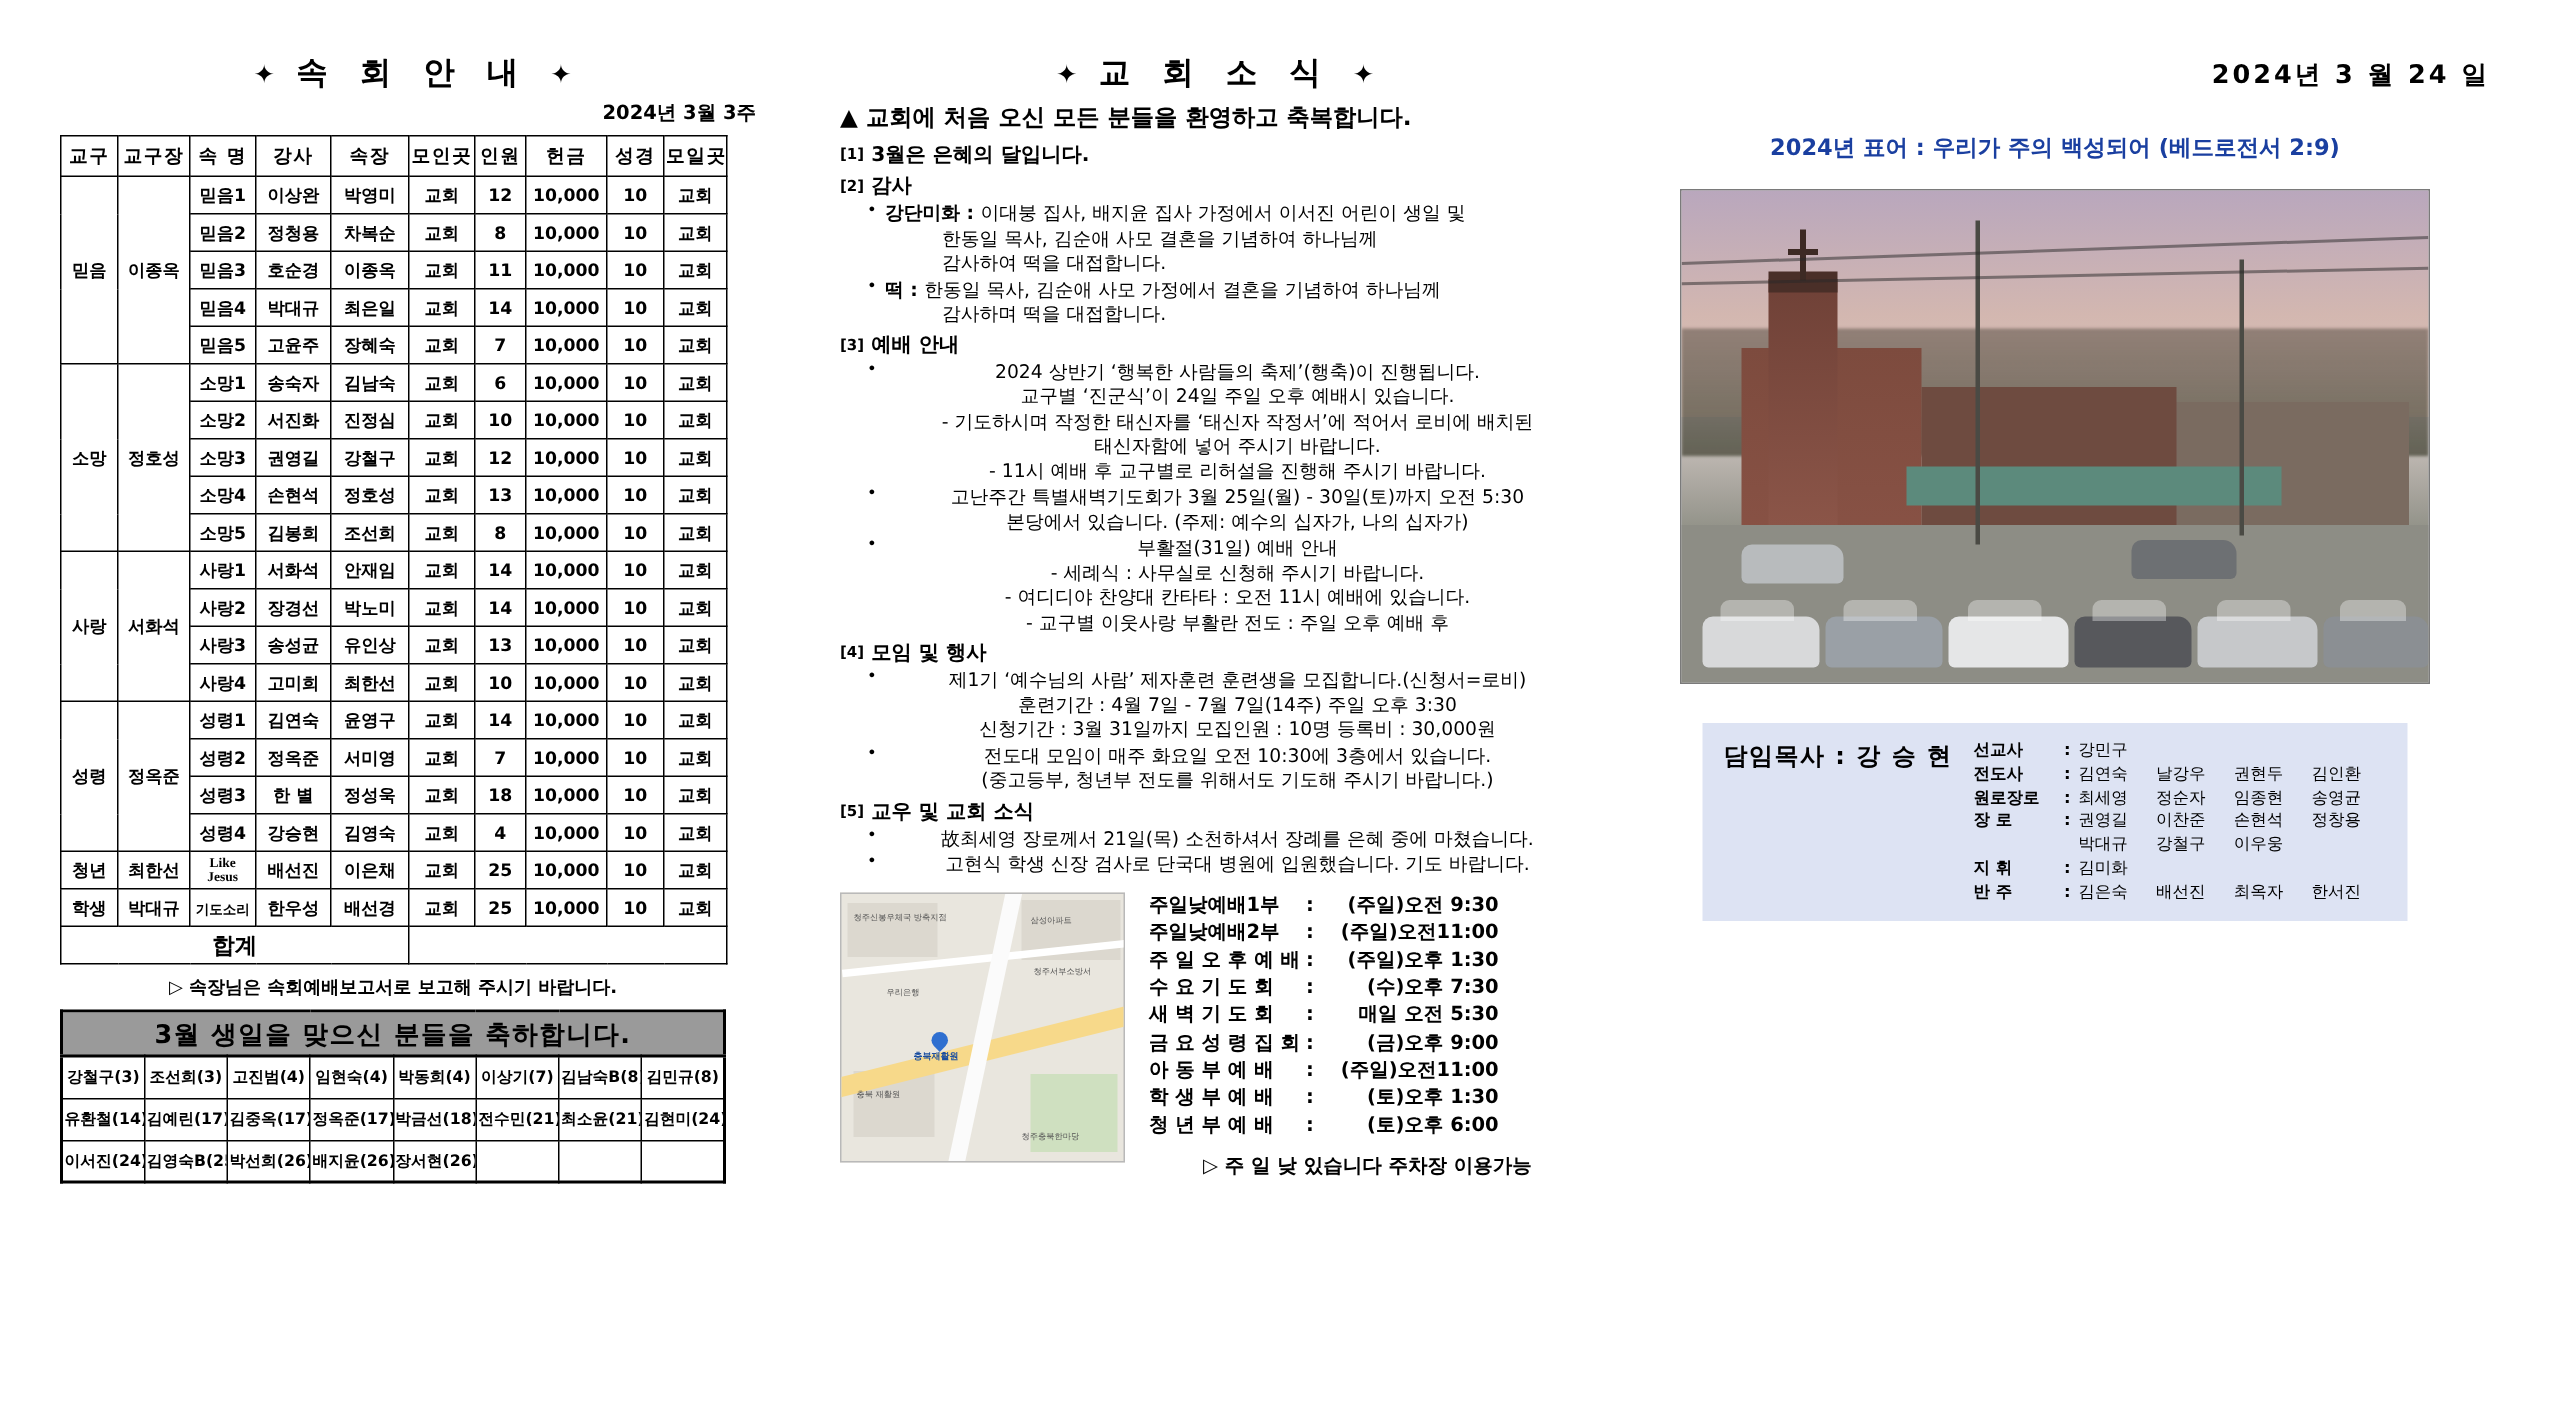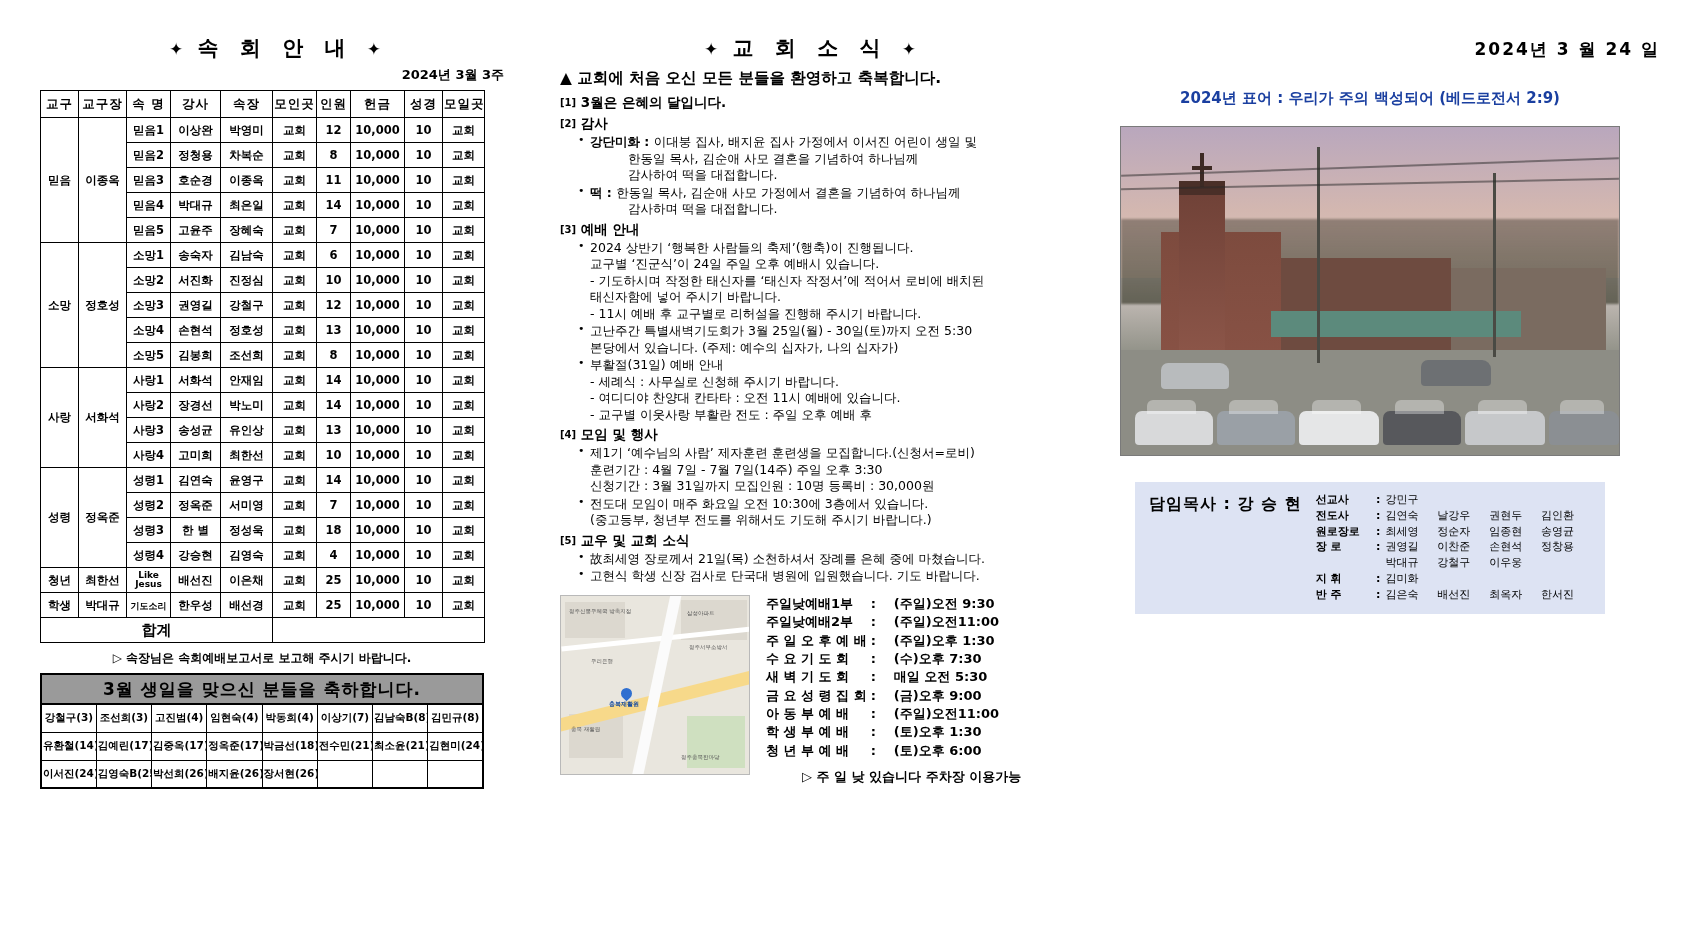--- a/index.html
+++ b/index.html
@@ -70,21 +70,21 @@
   .c-gu    { width: 38px; }
   .c-gujang{ width: 48px; }
   .c-sok   { width: 44px; }
   .c-gangsa{ width: 50px; }
   .c-sokjang{width: 52px; }
   .c-moin  { width: 44px; }
   .c-inwon { width: 34px; }
   .c-heon  { width: 54px; }
   .c-bible { width: 38px; }
   .c-moin2 { width: 42px; }
-  .tiny2 { font-size: 9px; line-height: 1.0; }
+  .tiny2 { font-size: 9px; line-height: 1.0; font-family: Liberation Serif, serif; }
   .tiny2 i { font-style: normal; display:block; }
 
   .note-line {
     text-align: center;
     font-size: 12px;
     font-weight: bold;
     margin: 7px 0 6px 0;
     width: 444px;
   }
 
@@ -133,21 +133,21 @@
     margin: 1px 0;
     position: relative;
     padding-left: 12px;
   }
   ul.bl > li:before {
     content: "\2022";
     position: absolute; left: 0; top: -1px;
     font-size: 11px;
   }
   ul.bl > li b { font-weight: bold; }
-  .sub { display: block; padding-left: 0; }
+  .sub { display: block; padding-left: 0; text-align: center; }
   .ind1 { display:block; padding-left: 38px; }
 
   
   .sched-wrap {
     display: flex;
     margin-top: 10px;
     align-items: flex-start;
   }
   .map-box {
     width: 190px; height: 180px;
@@ -170,21 +170,21 @@
   table.sched { border-collapse: collapse; }
   table.sched td {
     font-size: 13px;
     font-weight: bold;
     padding: 1.5px 0;
     white-space: nowrap;
     line-height: 1.18;
   }
   table.sched td.name { letter-spacing: 0px; padding-right: 4px; }
   table.sched td.colon { padding-right: 18px; }
-  table.sched td.time { font-weight: bold; margin-left: 10px; }
+  table.sched td.time { text-align: right; font-weight: bold; margin-left: 10px; }
   .park-note {
     font-size: 13px;
     font-weight: bold;
     margin-top: 9px;
     margin-left: 36px;
     white-space: nowrap;
   }
 
   
   .motto {

